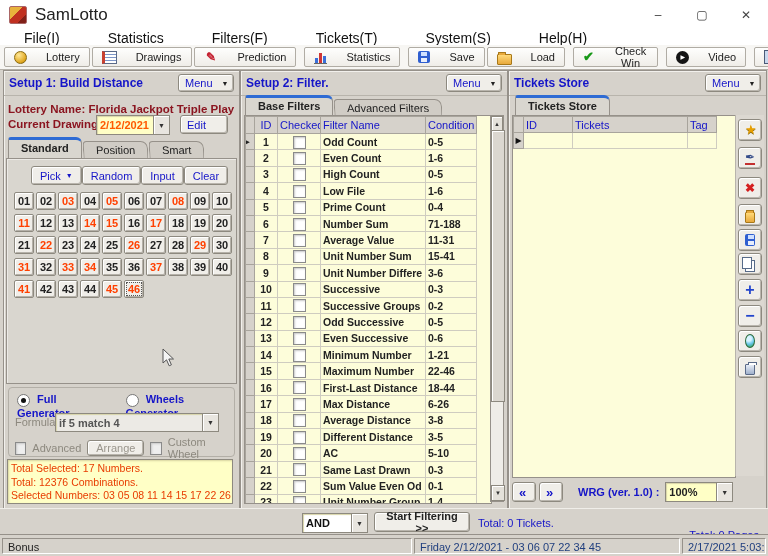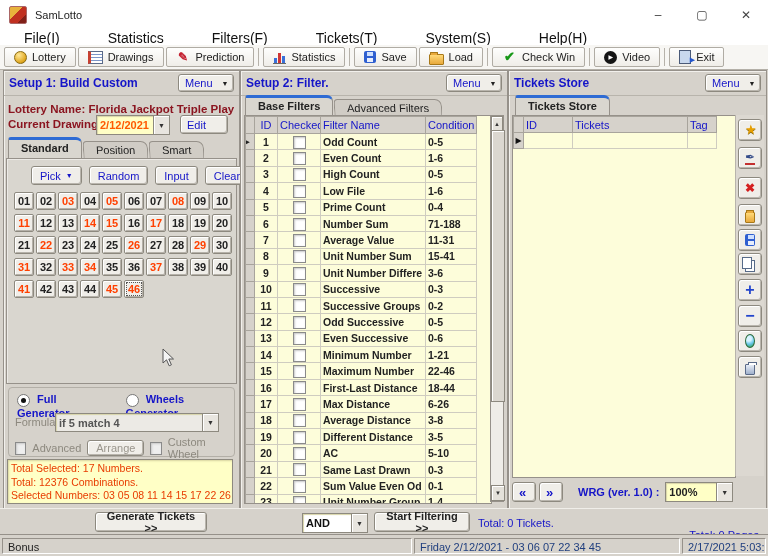--- a/index.html
+++ b/index.html
@@ -4,32 +4,32 @@
 <style>
   html,body{margin:0;padding:0;}
   body{font-family:"Liberation Sans",sans-serif;background:#888;}
   .app{position:relative;width:768px;height:556px;background:#d6d2cb;overflow:hidden;
        font-size:11px;color:#222;}
   
   .titlebar{position:absolute;left:0;top:0;width:768px;height:30px;background:#fff;
             border-bottom:1px solid #e3e1de;display:flex;align-items:center;}
   .app-icon{width:16px;height:16px;margin:0 8px 0 9px;border:1px solid #a66;
             background:linear-gradient(135deg,#e8b23c 0 40%,#c03020 40% 75%,#802018 75%);border-radius:2px;}
-  .title-text{font-size:11px;color:#222;}
+  .title-text{font-size:17px;color:#222;}
   .win-controls{margin-left:auto;display:flex;height:30px;}
   .win-btn{width:44px;height:30px;display:flex;align-items:center;justify-content:center;
            color:#444;font-size:12px;}
   
   .menubar{position:absolute;left:0;top:30px;width:768px;height:15px;background:#fff;
            display:flex;align-items:center;border-bottom:1px solid #eceae7;}
   .menu-item{padding:0 24px;font-size:14px;color:#111;}
   
   .toolbarrow{position:absolute;left:0;top:45px;width:768px;height:25px;background:#f7f6f3;
               border-bottom:1px solid #b4b0a8;display:flex;align-items:center;padding-left:3px;box-sizing:border-box;}
-  .tbtn{display:flex;align-items:center;gap:5px;height:20px;padding:0 9px;margin:0 1px;
+  .tbtn{display:flex;align-items:center;gap:19px;height:20px;padding:0 9px;margin:0 1px;
         border:1px solid #b0aca4;border-radius:2px;background:linear-gradient(#fefefd,#efede8);font-size:11px;color:#222;}
   .tsep{width:1px;height:18px;background:#b6b2aa;margin:0 3px;}
   
   .btn{display:inline-flex;align-items:center;justify-content:space-between;background:#f0eee9;
        border:1px solid #8d897f;border-radius:3px;box-shadow:inset 1px 1px 0 #fff,inset -1px -1px 0 #b9b5ad;
        font-size:11px;color:#1515c8;}
   .btn.plain{color:#222;}
   .combo{display:flex;align-items:center;background:#ffffc6;border:1px solid #8d897f;
          box-shadow:inset 1px 1px 1px #d8d4a8;}
   .combo .val{flex:1;padding:0 3px;white-space:nowrap;overflow:hidden;}
@@ -58,21 +58,21 @@
   
   #panel-left{left:3px;width:235px;}
   .lot-name{padding:7px 4px 0 4px;color:#8b1520;font-weight:bold;font-size:11.5px;white-space:nowrap;}
   .drawing-row{position:absolute;left:4px;top:44px;width:226px;height:20px;}
   .drawing-label{position:absolute;left:0;top:3px;color:#8b1520;font-weight:bold;font-size:11.5px;}
   .drawing-combo{position:absolute;left:88px;top:0;width:72px;height:18px;color:#ff5a00;font-weight:bold;}
   .edit-btn{position:absolute;left:172px;top:0;width:48px;height:19px;}
   .tabstrip-left{position:absolute;left:2px;top:68px;width:230px;}
   .tabpage{position:absolute;left:2px;top:87px;width:229px;height:224px;background:#d9d6cf;
            border:1px solid #96918a;box-shadow:inset 1px 1px 0 #eceae6;}
-  .pickrow{position:absolute;left:24px;top:7px;display:flex;gap:7px;}
+  .pickrow{position:absolute;left:24px;top:7px;display:flex;}
   .pickrow .btn{height:19px;padding:0 8px;}
   .numgrid{position:absolute;left:7px;top:33px;display:grid;grid-template-columns:repeat(10,20px);
            grid-auto-rows:18px;gap:4px 2px;}
   .ncell{display:flex;align-items:center;justify-content:center;background:#f0eee9;
          border:1px solid #8d897f;box-shadow:inset 1px 1px 0 #fff,inset -1px -1px 0 #b5b1a9;
          font-weight:bold;font-size:11px;color:#222;border-radius:2px;}
   .ncell.sel{color:#ff4000;}
   .ncell.focused{outline:1px dotted #555;outline-offset:-3px;}
   .genbox{position:absolute;left:4px;top:316px;width:225px;height:68px;border:1px solid #b3afa7;border-radius:4px;}
   .gen-radio-row{position:absolute;left:8px;top:5px;width:210px;display:flex;gap:24px;}
@@ -236,21 +236,21 @@
       </button>
       <span class="tsep"></span>
       <button class="tbtn">
         <span class="ic ic-exit-icon"></span>
         <span>Exit</span>
       </button>
     </div>
 
   <div class="panel" id="panel-left">
     <div class="p-head">
-      <span class="p-title">Setup 1: Build  Custom</span>
+      <span class="p-title">Setup 1: Build  Distance</span>
       <button class="btn menu-btn">
         <span>Menu</span>
         <span class="arr">▼</span>
       </button>
     </div>
     <div class="lot-name">Lottery  Name: Florida Jackpot Triple Play</div>
     <div class="drawing-row">
       <span class="drawing-label">Current Drawing:</span>
       <div class="combo drawing-combo">
         <span class="val">2/12/2021</span>
@@ -621,21 +621,20 @@
       <button class="btn pgbtn">»</button>
       <span class="wrg-label">WRG (ver. 1.0) :</span>
       <div class="combo zoom-combo">
         <span class="val">100%</span>
         <span class="carr">▼</span>
       </div>
     </div>
   </div>
 
   <div class="bottombar">
-    <button class="btn plain gen-btn">Generate Tickets &gt;&gt;</button>
     <span class="lc-label">Logical Condition:</span>
     <div class="combo lc-combo">
       <span class="val">AND</span>
       <span class="carr">▼</span>
     </div>
     <button class="btn plain start-btn">Start Filtering &gt;&gt;</button>
     <span class="tt-label">Total: 0 Tickets.</span>
     <span class="tp-label">Total: 0 Pages.</span>
   </div>
 

